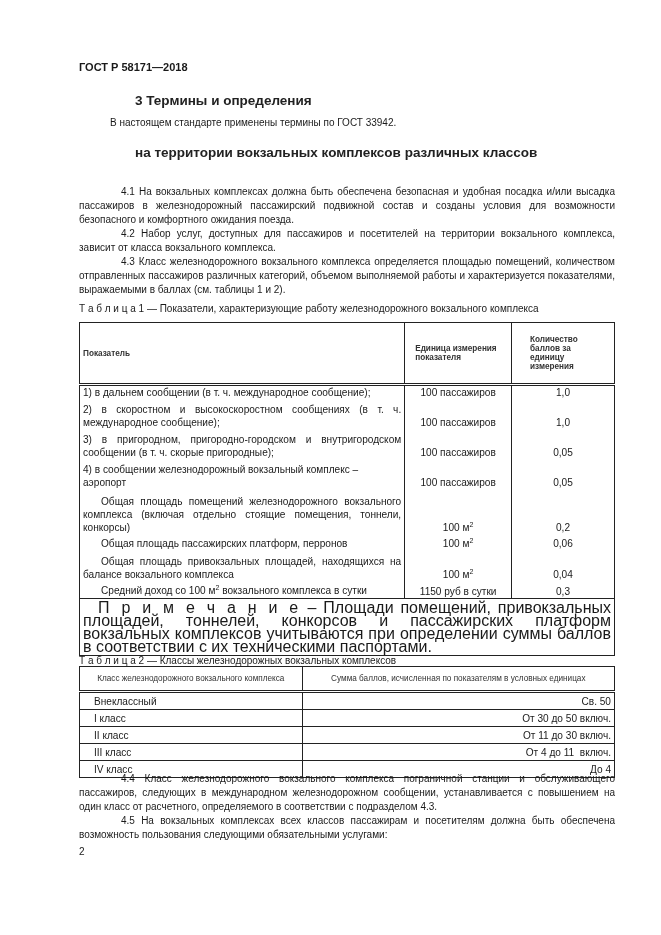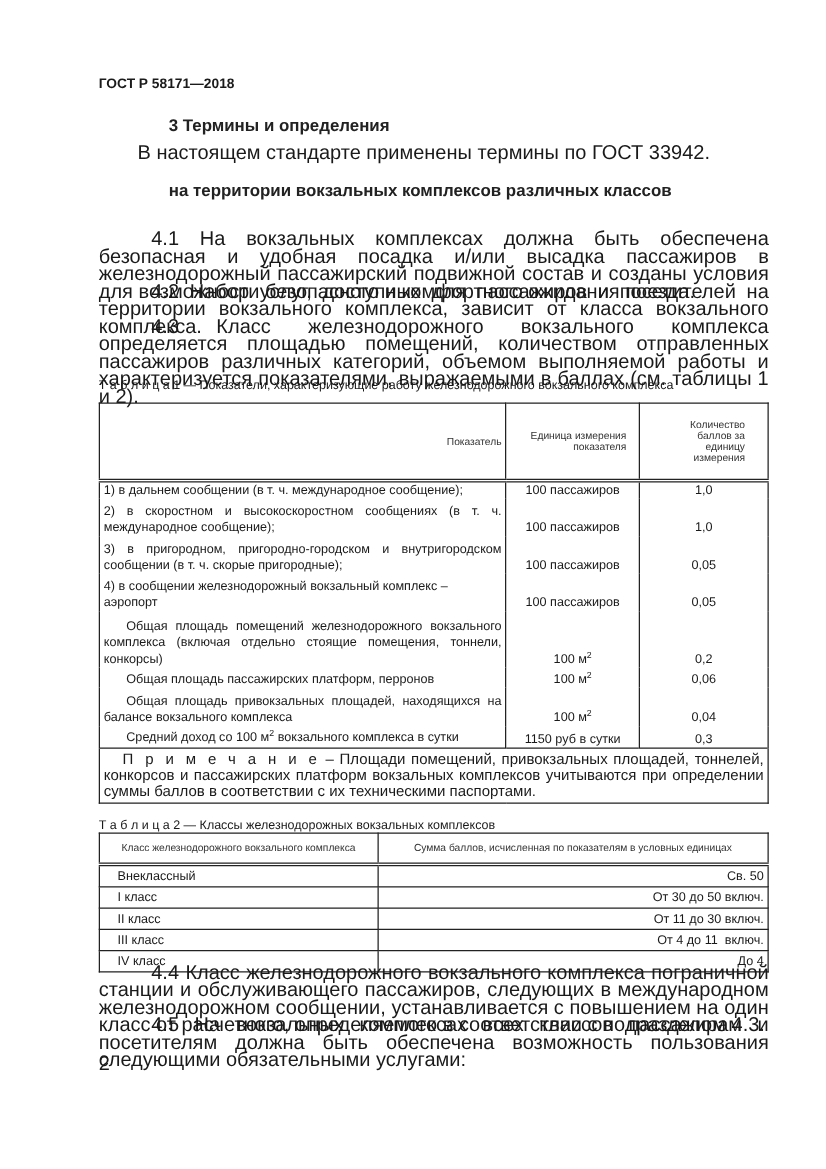--- a/index.html
+++ b/index.html
@@ -1,38 +1,38 @@
 <!DOCTYPE html>
 <html><head>
 <meta charset="utf-8">
 <style>
   html, body { margin:0; padding:0; }
   body { width:661px; height:935px; background:#ffffff; position:relative; overflow:hidden;
          font-family:"Liberation Sans", sans-serif; color:#1a1a1a; }
   .abs { position:absolute; }
   .hdr { left:79px; top:61px; font-size:11px; font-weight:bold; }
   .h2 { font-weight:bold; font-size:13.5px; color:#222;margin-left:28px; }
-  .p { font-size:16px; line-height:14px; text-align:justify; }
+  .p { font-size:10px; line-height:14px; text-align:justify; }
   .indent { text-indent:42px; }
   .caption { font-size:10px; }
   .sp { letter-spacing:2.5px; }
   table { border-collapse:collapse; position:absolute; }
   td, th { border:1px solid #222; padding:0 3px; font-weight:normal; vertical-align:bottom; }
   .t1 { left:79px; top:322px; width:536px; font-size:10.1px; }
-  .t1 th { font-size:8.2px; color:#333; vertical-align:middle; text-align:right; height:60px; border-bottom:3px double #222; }
+  .t1 th { font-size:8.2px; color:#333; vertical-align:middle; text-align:left; height:60px; border-bottom:3px double #222;font-weight:bold; }
   .t1 td { line-height:13px; }
   .t1 td.c { text-align:center; }
   .t1 .noh td { border-top:none; border-bottom:none; }
   .t2 { left:79px; top:666px; width:536px; font-size:10.1px;padding-left:36px; }
   .t2 th { font-size:8.2px; color:#333; height:23px; vertical-align:middle; text-align:center; border-bottom:3px double #222; }
   .t2 td { height:16px; vertical-align:middle; }
   .t2 td.l { padding-left:14px; }
   .t2 td.c { text-align:right; }
   sup { font-size:7px; vertical-align:4px; line-height:0; }
-  .note { font-size:12px; line-height:13px; text-align:justify; padding:2px 3px 2px 3px !important; vertical-align:top; }
+  .note { font-size:16px; line-height:13px; text-align:justify; padding:2px 3px 2px 3px !important; vertical-align:top; }
 </style>
 </head>
 <body>
 
 <div class="abs hdr">ГОСТ Р 58171—2018</div>
 
 <div class="abs h2" style="left:107px;top:93px;">3 Термины и определения</div>
 <div class="abs p" style="left:110px;top:116px;">В настоящем стандарте применены термины по ГОСТ 33942.</div>
 
 <div class="abs h2" style="left:107px;top:144px;line-height:18px;">

